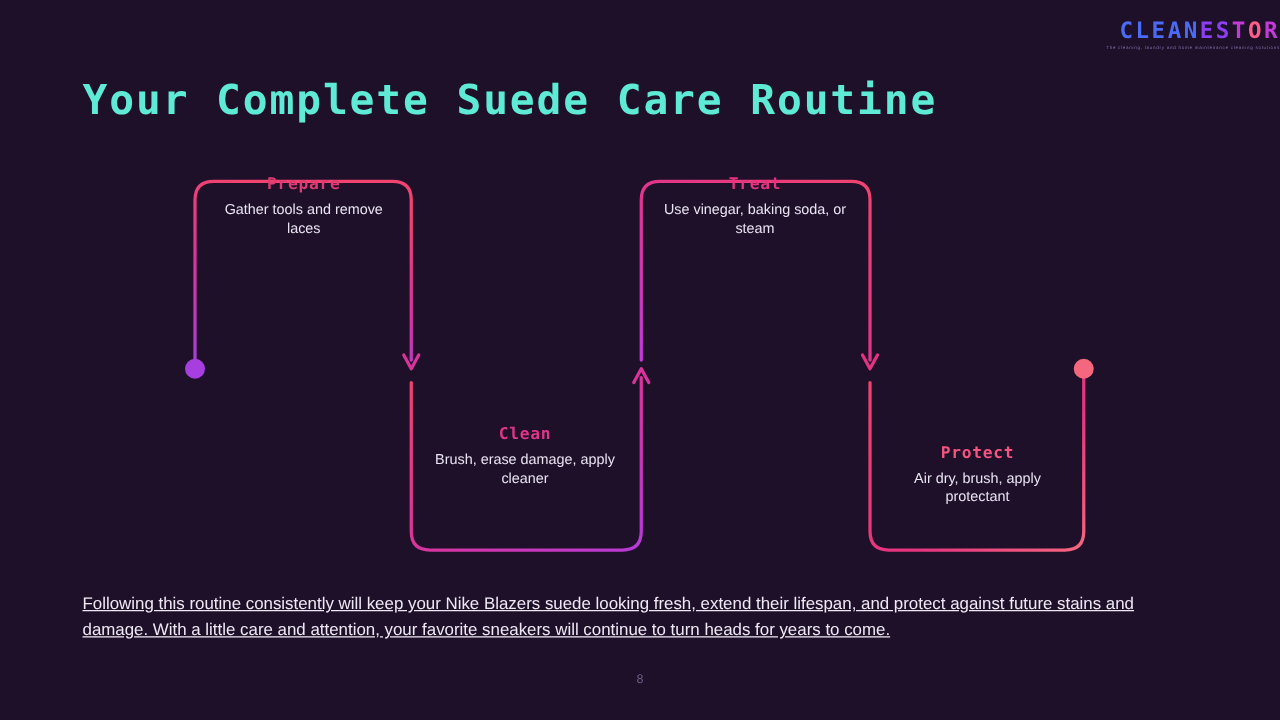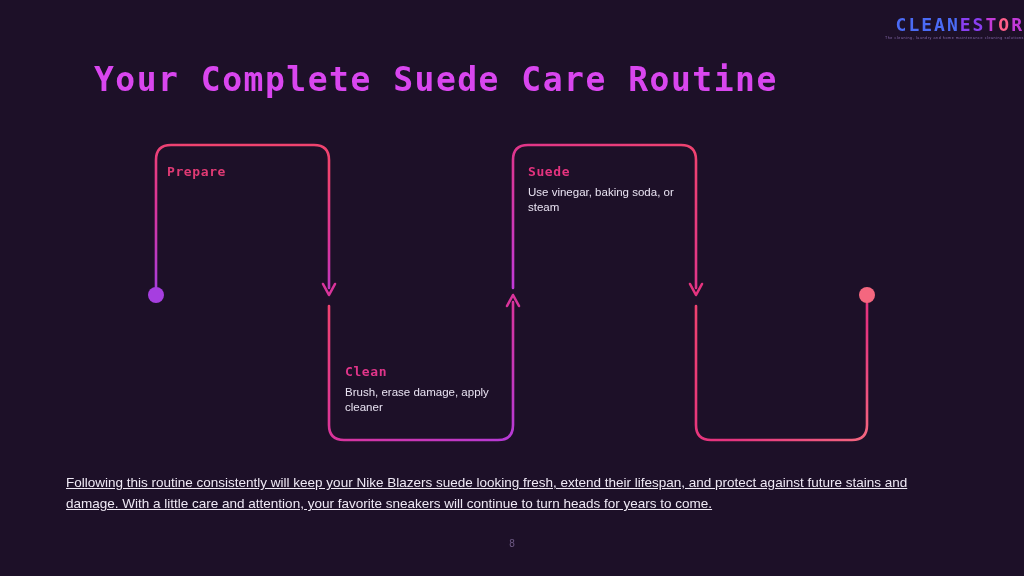--- a/index.html
+++ b/index.html
@@ -51,43 +51,42 @@
   }
 
   
   .title {
     position: absolute;
     left: 66px;
     top: 60px;
     font-family: "DejaVu Sans Mono", monospace;
     font-size: 33px;
     font-weight: bold;
-    color: #d946ef;
+    color: #5eead4;
     letter-spacing: 1.5px;
     white-space: nowrap;
-    margin-left: 28px;
   }
 
   
   .diagram {
     position: absolute;
     left: 0;
     top: 120px;
     width: 1024px;
     height: 340px;
   }
   .diagram svg {
     position: absolute;
     left: 0;
     top: 0;
   }
 
   .step {
     position: absolute;
-    margin-top: 24px;
+    text-align: center;
   }
   .step-title {
     font-family: "DejaVu Sans Mono", monospace;
     font-weight: bold;
     font-size: 13px;
     letter-spacing: 0.6px;
     margin-bottom: 6px;
   }
   .step-desc {
     font-size: 11.5px;
@@ -179,28 +178,33 @@
     <path d="M690,164 L696,175 L702,164" fill="none" stroke="#e5337f" stroke-width="2.6" stroke-linecap="round" stroke-linejoin="round"></path>
 
     <path d="M696,186 L696,305 Q696,320 711,320 L852,320 Q867,320 867,305 L867,175" fill="none" stroke="url(#gradD)" stroke-width="2.6" stroke-linecap="round"></path>
 
     <circle cx="156" cy="175" r="8" fill="#a63ee0"></circle>
     <circle cx="867" cy="175" r="8" fill="#f4677f"></circle>
   </svg>
 
   <div class="step step-prepare">
     <div class="step-title">Prepare</div>
+    <div class="step-desc">Gather tools and remove laces</div>
   </div>
 
   <div class="step step-clean">
     <div class="step-title">Clean</div>
     <div class="step-desc">Brush, erase damage, apply cleaner</div>
   </div>
 
   <div class="step step-treat">
-    <div class="step-title">Suede</div>
+    <div class="step-title">Treat</div>
     <div class="step-desc">Use vinegar, baking soda, or steam</div>
   </div>
 
+  <div class="step step-protect">
+    <div class="step-title">Protect</div>
+    <div class="step-desc">Air dry, brush, apply protectant</div>
+  </div>
 </div>
 
 <div class="footer-text">Following this routine consistently will keep your Nike Blazers suede looking fresh, extend their lifespan, and protect against future stains and damage. With a little care and attention, your favorite sneakers will continue to turn heads for years to come.</div>
 <div class="page-number">8</div>
 
 </body></html>

